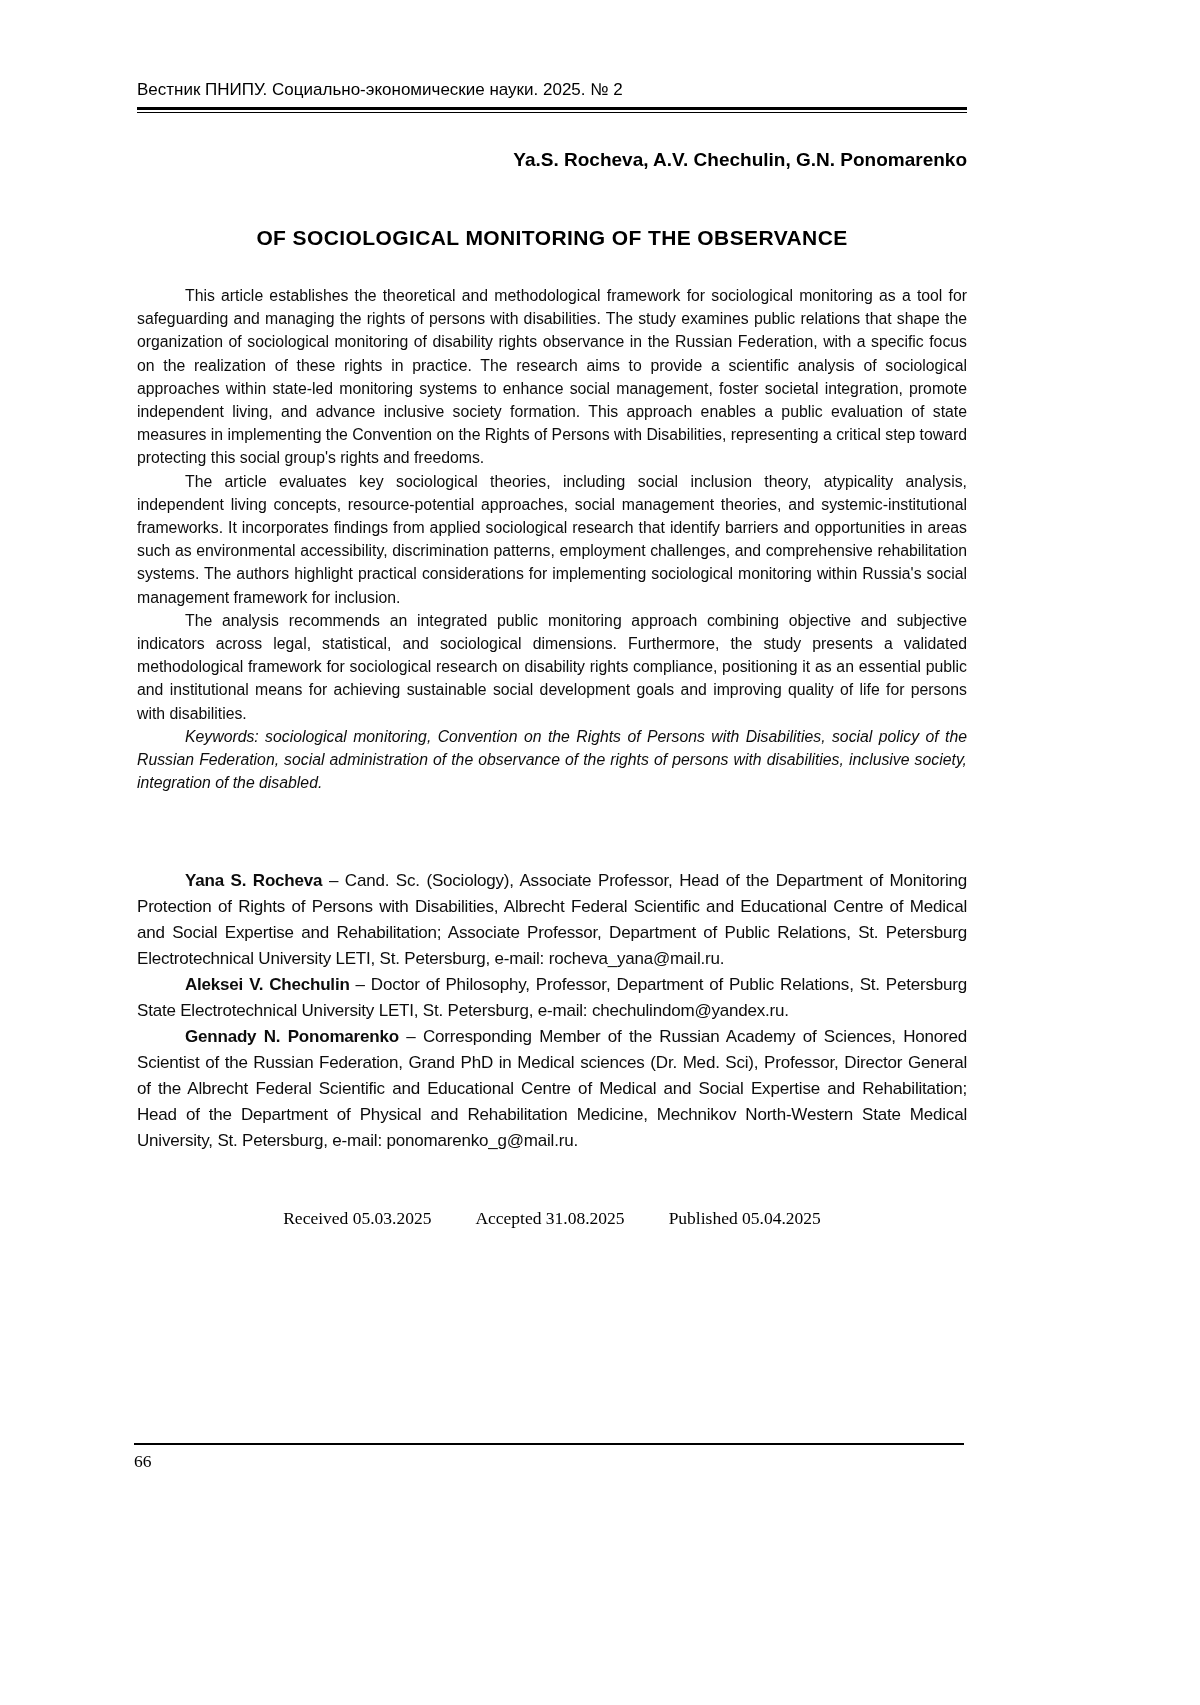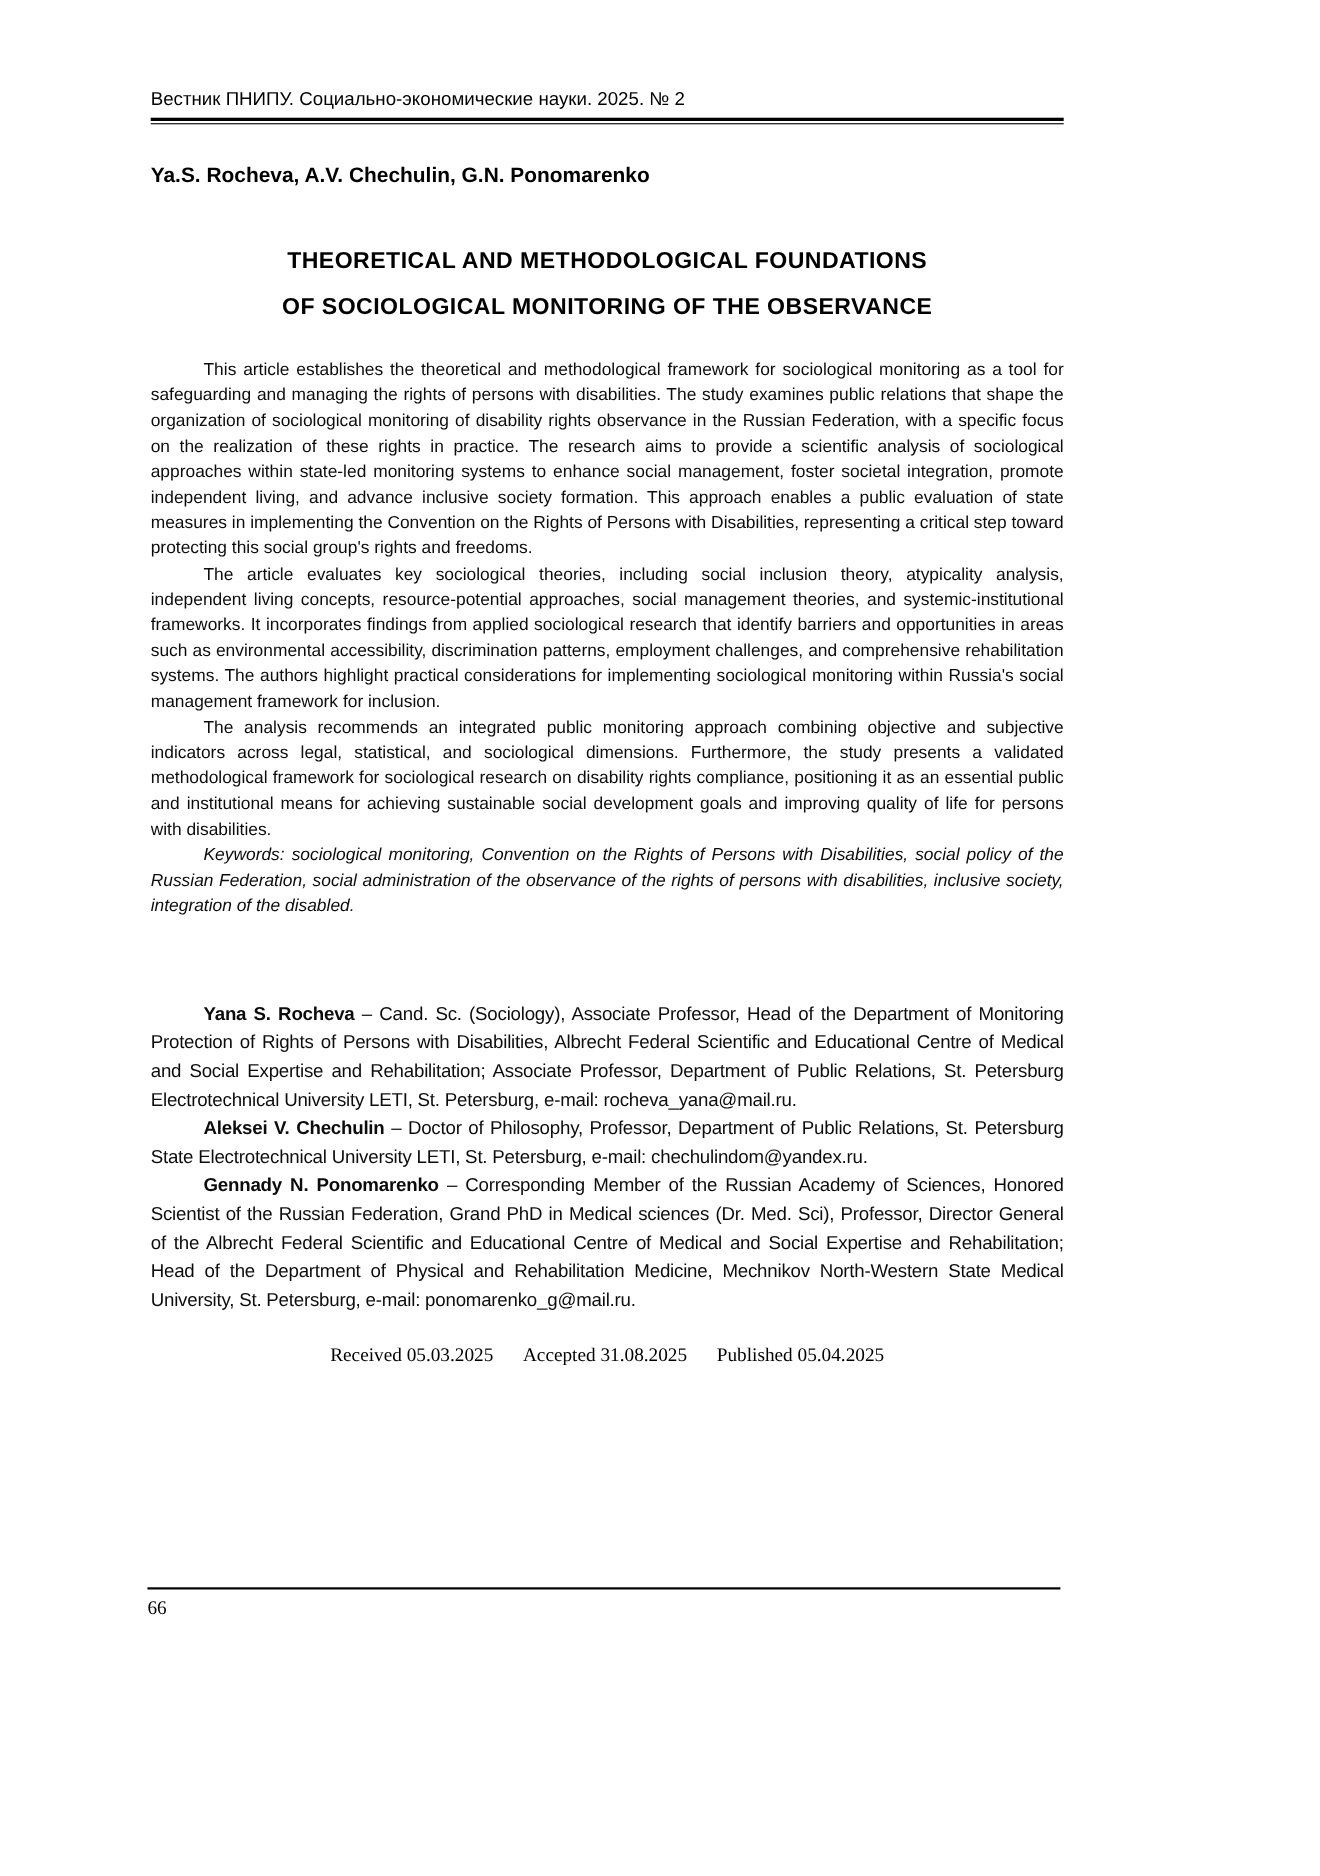--- a/index.html
+++ b/index.html
@@ -33,21 +33,21 @@
     height: 3px;
     background: #000;
   }
   .rule-thin {
     margin-top: 2px;
     height: 1px;
     background: #000;
   }
   .authors {
     margin-top: 36px;
-    text-align: left;
+    text-align: right;
     font-weight: bold;
     font-size: 19px;
     line-height: 22px;
     color: #000;
   }
   .title {
     margin: 46px 0 0 0;
     text-align: center;
     font-weight: bold;
     font-size: 21px;
@@ -75,24 +75,24 @@
     margin: 0;
     font-size: 17px;
     line-height: 26px;
     text-align: justify;
     text-indent: 48px;
     letter-spacing: -0.2px;
     color: #0c0c0c;
   }
   .bio-name { font-weight: bold; }
   .dates {
-    margin-top: 26px;
+    margin-top: 54px;
     display: flex;
     justify-content: center;
-    gap: 27px;
+    gap: 44px;
     font-family: "Liberation Serif", serif;
     font-size: 17.5px;
     color: #000;
   }
   .footer {
     position: absolute;
     top: 1443px;
     left: 134px;
     width: 830px;
   }
@@ -115,21 +115,20 @@
 
     <div class="running-head">
       <div class="running-head-text">Вестник ПНИПУ. Социально-экономические науки. 2025. № 2</div>
       <div class="rule-thick"></div>
       <div class="rule-thin"></div>
     </div>
 
     <div class="authors">Ya.S. Rocheva, A.V. Chechulin, G.N. Ponomarenko</div>
 
     <h1 class="title">
-      <span class="title-line">THEORETICAL AND METHODOLOGICAL FOUNDATIONS</span>
       <span class="title-line">OF SOCIOLOGICAL MONITORING OF THE OBSERVANCE</span>
     </h1>
 
     <div class="abstract">
       <p>This article establishes the theoretical and methodological framework for sociological monitoring as a tool for safeguarding and managing the rights of persons with disabilities. The study examines public relations that shape the organization of sociological monitoring of disability rights observance in the Russian Federation, with a specific focus on the realization of these rights in practice. The research aims to provide a scientific analysis of sociological approaches within state-led monitoring systems to enhance social management, foster societal integration, promote independent living, and advance inclusive society formation. This approach enables a public evaluation of state measures in implementing the Convention on the Rights of Persons with Disabilities, representing a critical step toward protecting this social group's rights and freedoms.</p>
       <p>The article evaluates key sociological theories, including social inclusion theory, atypicality analysis, independent living concepts, resource-potential approaches, social management theories, and systemic-institutional frameworks. It incorporates findings from applied sociological research that identify barriers and opportunities in areas such as environmental accessibility, discrimination patterns, employment challenges, and comprehensive rehabilitation systems. The authors highlight practical considerations for implementing sociological monitoring within Russia's social management framework for inclusion.</p>
       <p>The analysis recommends an integrated public monitoring approach combining objective and subjective indicators across legal, statistical, and sociological dimensions. Furthermore, the study presents a validated methodological framework for sociological research on disability rights compliance, positioning it as an essential public and institutional means for achieving sustainable social development goals and improving quality of life for persons with disabilities.</p>
       <p class="keywords"><span>Keywords:</span><span> sociological monitoring, Convention on the Rights of Persons with Disabilities, social policy of the Russian Federation, social administration of the observance of the rights of persons with disabilities, inclusive society, integration of the disabled.</span></p>
     </div>
 

